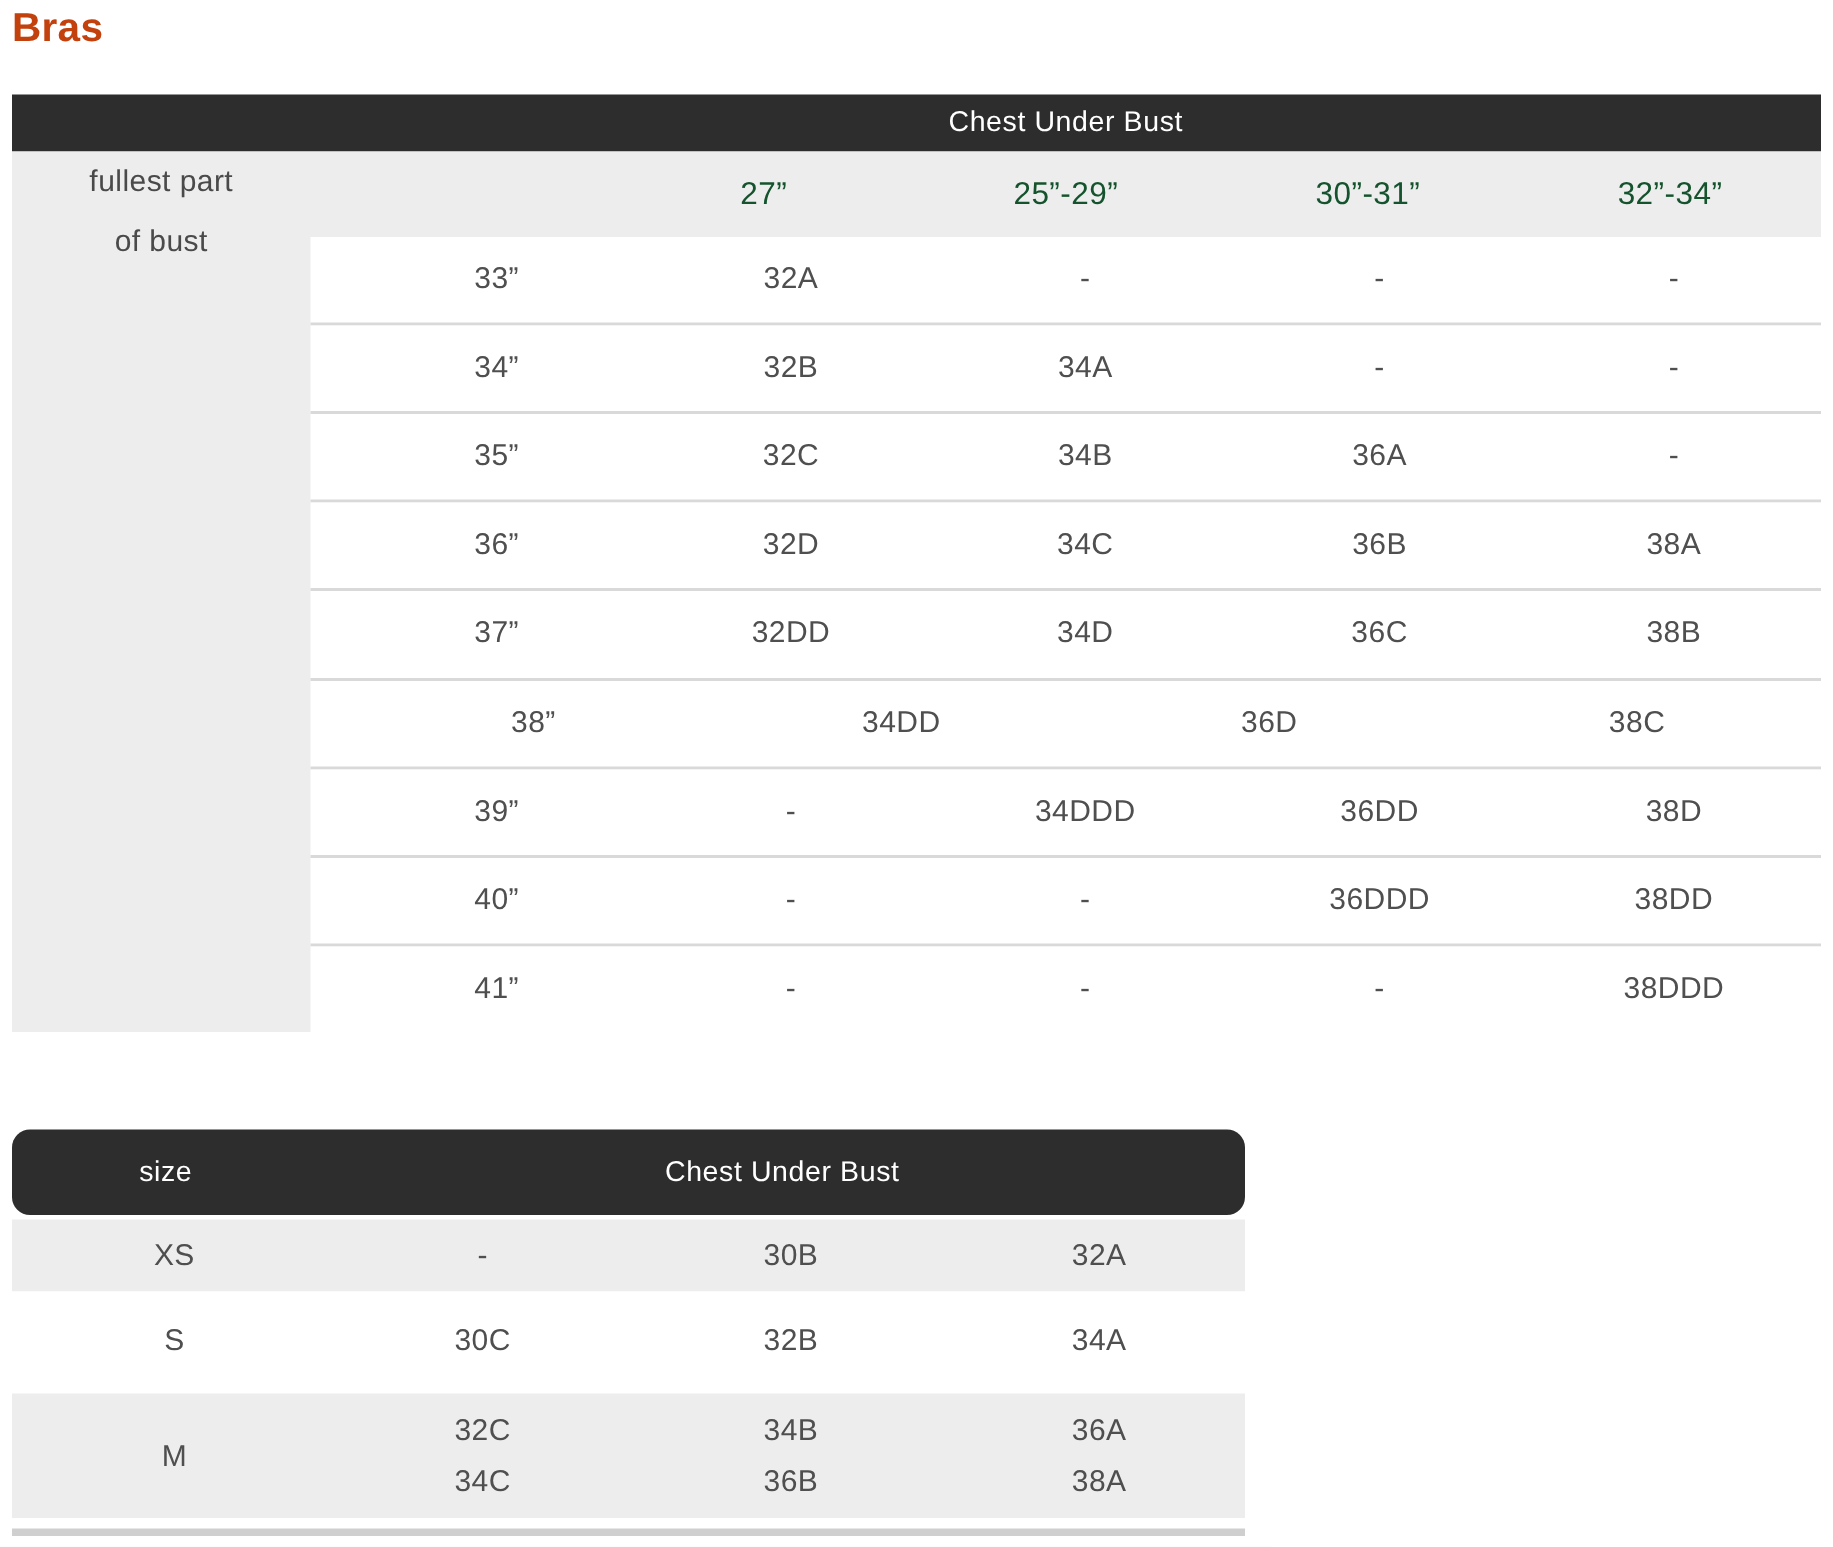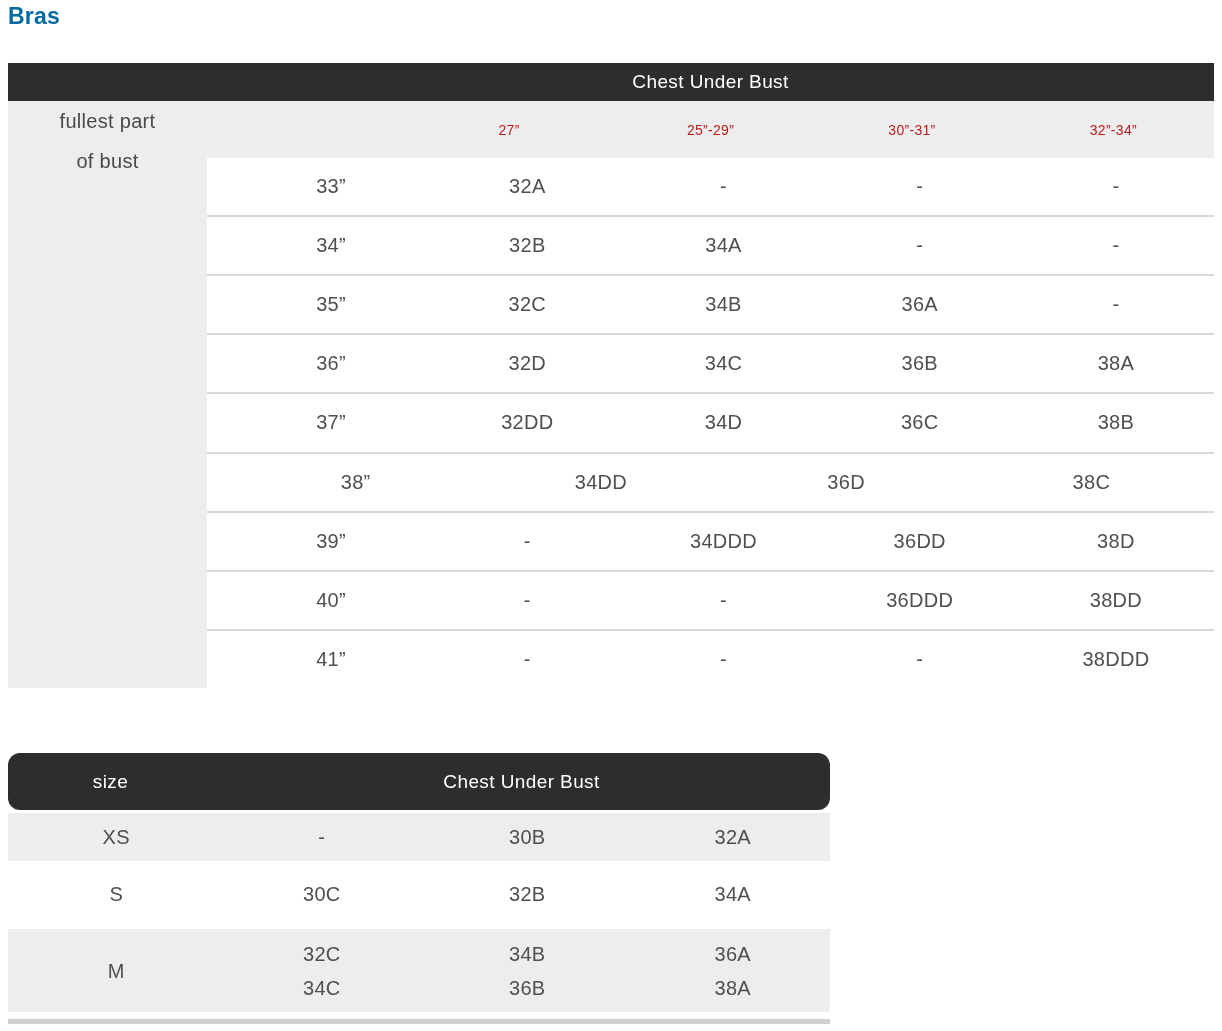--- a/index.html
+++ b/index.html
@@ -1,41 +1,41 @@
 <!DOCTYPE html>
 <html><head>
 <meta charset="utf-8">
 <style>
   html,body{margin:0;padding:0;background:#fff;}
   #canvas{
     position:relative;width:1222px;height:1031px;background:#ffffff;
     font-family:"Liberation Sans",sans-serif;overflow:hidden;
   }
   .page-title{
-    position:absolute;left:8px;top:3px;font-size:23px;font-weight:bold;color:#0369a1;
+    position:absolute;left:8px;top:3px;font-size:27px;font-weight:bold;color:#c2410c;
     letter-spacing:.2px;
   }
   
   .t1-header{
     position:absolute;left:8px;top:63px;width:1206px;height:38px;background:#2d2d2d;
   }
   .t1-header .hdr-label{
     position:absolute;left:199px;right:0;top:0;bottom:0;
     display:flex;align-items:center;justify-content:center;
     color:#ffffff;font-size:19px;letter-spacing:.4px;
   }
   .t1-panel{
     position:absolute;left:8px;top:101px;width:1206px;height:587px;background:#ededed;
   }
   .t1-colheads{
     position:absolute;left:199px;right:0;top:0;height:57px;display:flex;
   }
   .t1-colheads .col{
     flex:1;display:flex;align-items:center;justify-content:center;
-    color:#b91c1c;font-size:14px;letter-spacing:.3px;
+    color:#14532d;font-size:21px;letter-spacing:.3px;
   }
   .t1-sidelabel{
     position:absolute;left:0;top:0;width:199px;bottom:0;
     display:flex;flex-direction:column;align-items:center;
     color:#4a4a4a;font-size:20px;line-height:40px;text-align:center;letter-spacing:.3px;
   }
   .t1-rows{
     position:absolute;left:199px;right:0;top:57px;bottom:0;
     display:flex;flex-direction:column;
   }

